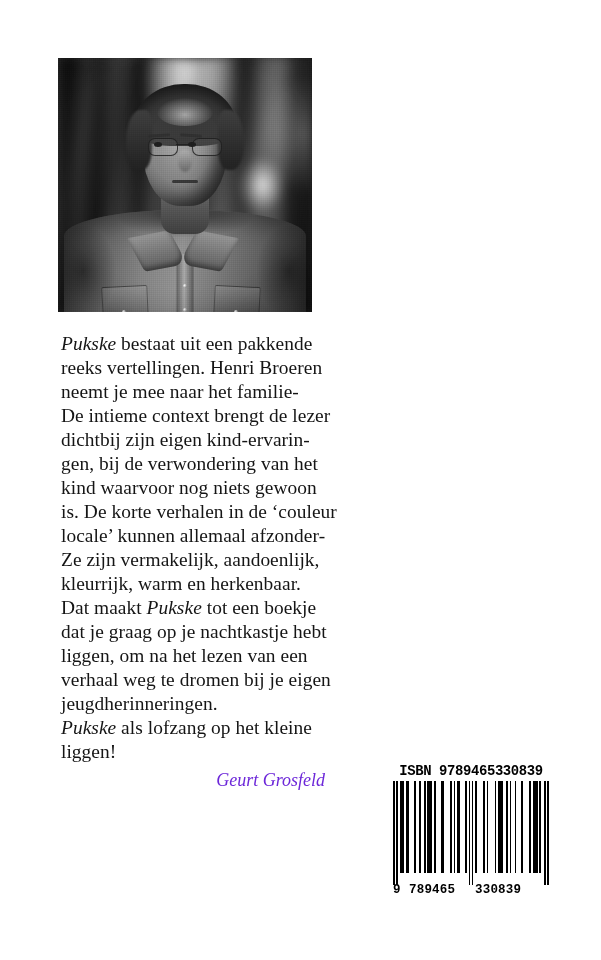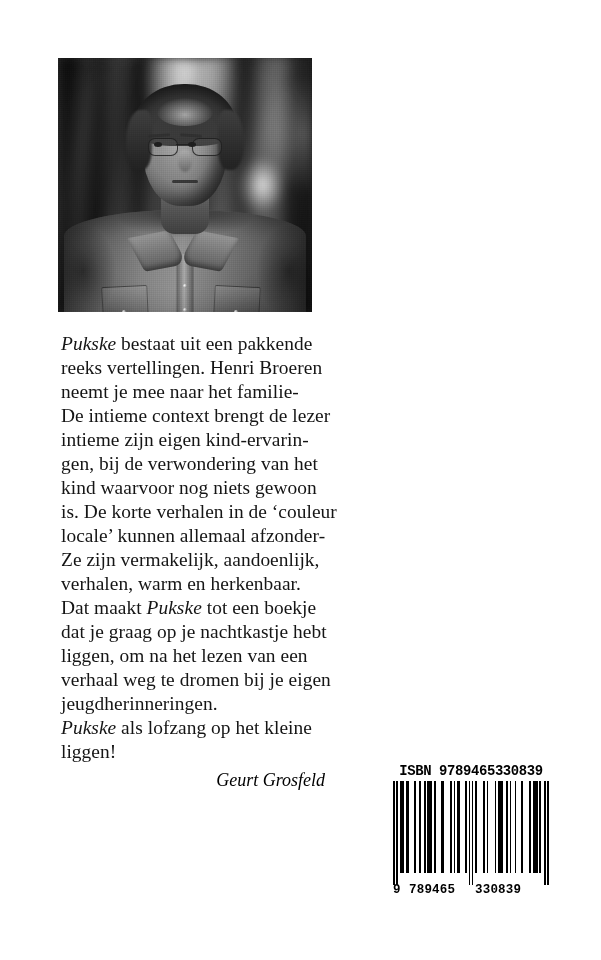--- a/index.html
+++ b/index.html
@@ -201,21 +201,21 @@
   .blurb em { font-style: italic; }
 
   .signature {
     position: absolute;
     left: 61px;
     top: 770px;
     width: 264px;
     text-align: right;
     font-style: italic;
     font-size: 18px;
-    color: #000000;
+    color: #6d28d9;
   }
 
   
   .barcode-block {
     position: absolute;
     left: 393px;
     top: 763px;
     width: 156px;
   }
   .isbn-text {
@@ -297,27 +297,27 @@
     <div class="bg-vignette"></div>
     <div class="photo-grain"></div>
   </div>
 </div>
 
 <div class="blurb">
   <p><em>Pukske</em><span> bestaat uit een pakkende</span></p>
   <p>reeks vertellingen. Henri Broeren</p>
   <p>neemt je mee naar het familie-</p>
   <p>De intieme context brengt de lezer</p>
-  <p>intieme zijn eigen kind-ervarin-</p>
+  <p>dichtbij zijn eigen kind-ervarin-</p>
   <p>gen, bij de verwondering van het</p>
   <p>kind waarvoor nog niets gewoon</p>
   <p>is. De korte verhalen in de ‘couleur</p>
   <p>locale’ kunnen allemaal afzonder-</p>
   <p>Ze zijn vermakelijk, aandoenlijk,</p>
-  <p>verhalen, warm en herkenbaar.</p>
+  <p>kleurrijk, warm en herkenbaar.</p>
   <p><span>Dat maakt </span><em>Pukske</em><span> tot een boekje</span></p>
   <p>dat je graag op je nachtkastje hebt</p>
   <p>liggen, om na het lezen van een</p>
   <p>verhaal weg te dromen bij je eigen</p>
   <p>jeugdherinneringen.</p>
   <p><em>Pukske</em><span> als lofzang op het kleine</span></p>
   <p>liggen!</p>
 </div>
 
 <div class="signature">Geurt Grosfeld</div>

